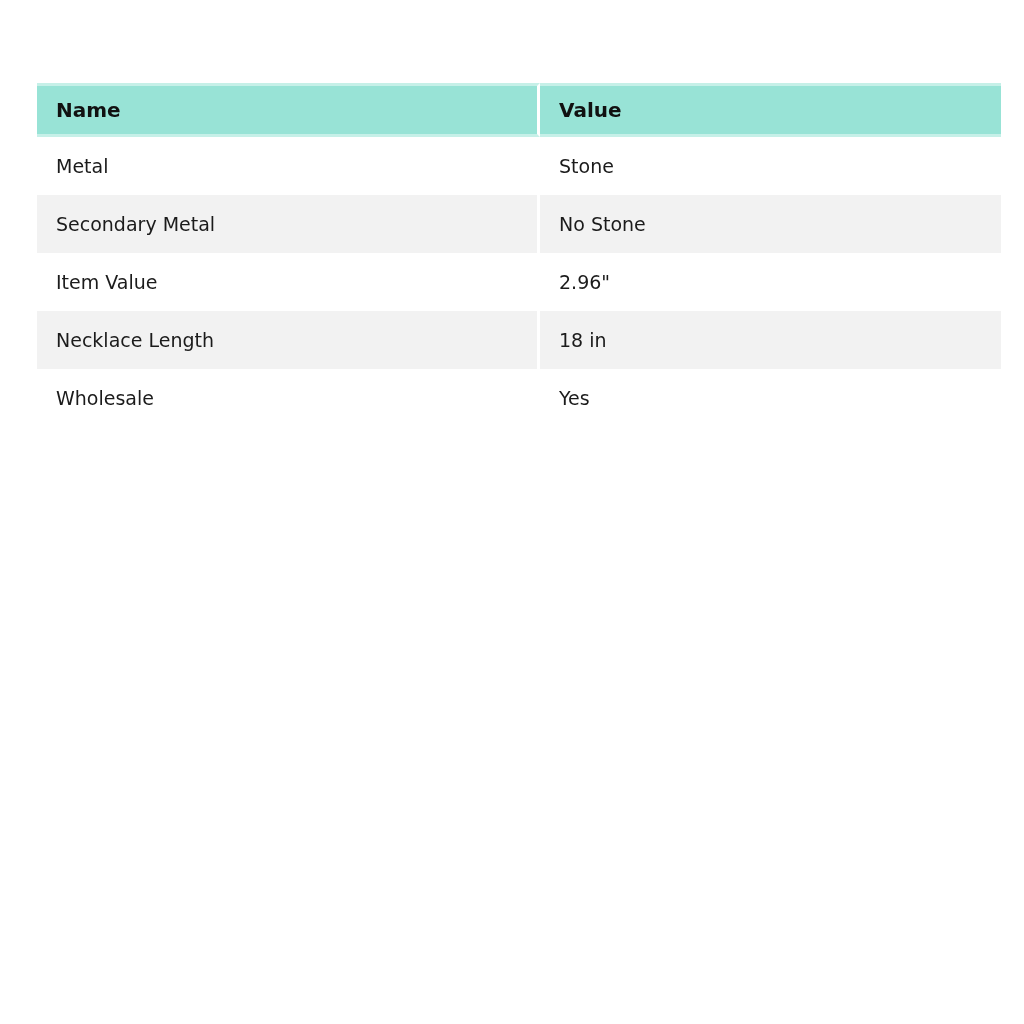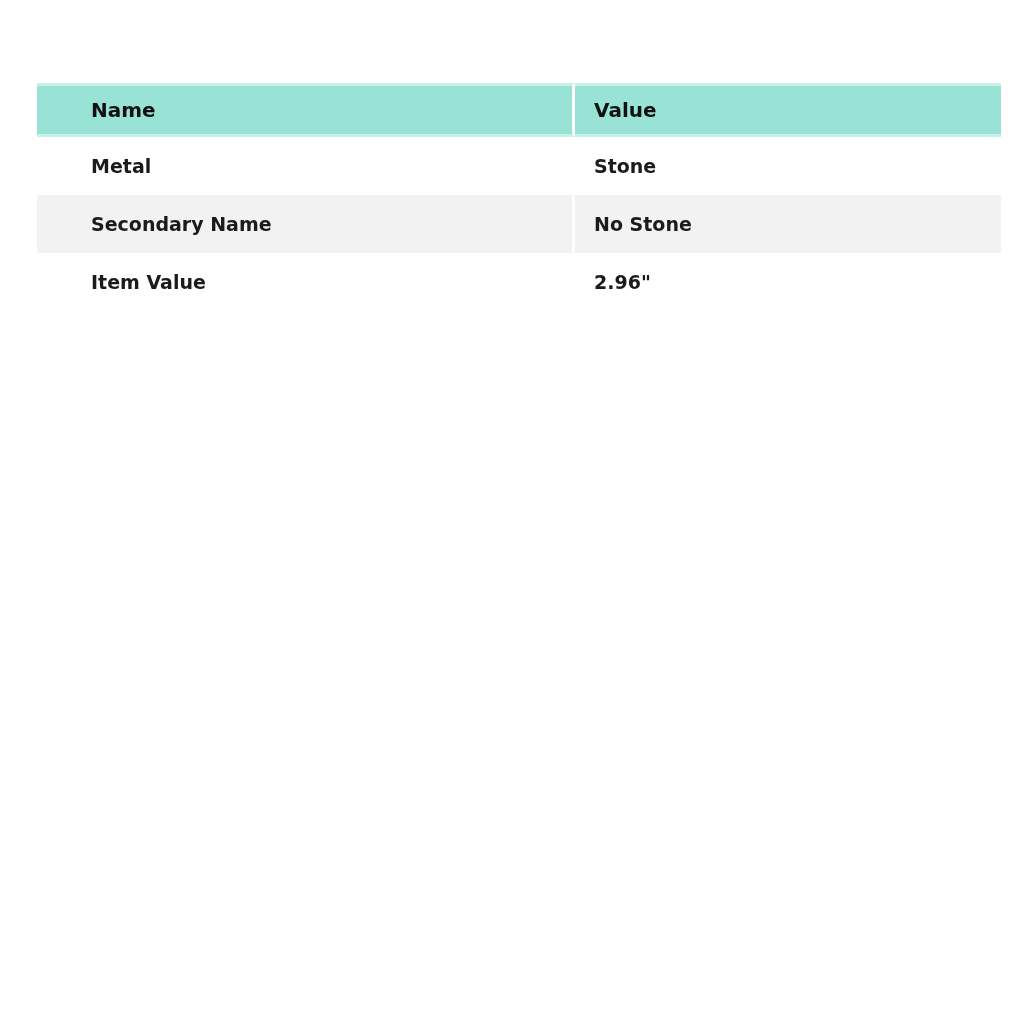--- a/index.html
+++ b/index.html
@@ -30,21 +30,21 @@
     padding: 0;
     overflow: hidden;
     white-space: nowrap;
   }
 
   
   .spec-table th:first-child,
   .spec-table td:first-child {
     width: 481px;
     border-right: 3px solid #ffffff;
-    padding-left: 54px;
+    padding-left: 19px;
   }
   .spec-table th:last-child,
   .spec-table td:last-child {
     padding-left: 19px;
     margin-top: 11px;
   }
 
   
   .spec-table thead th {
     background: #98e3d6;
@@ -53,21 +53,20 @@
     height: 48px;
     font-weight: bold;
     font-size: 20px;
     color: #111111;
   }
 
   
   .spec-table tbody td {
     height: 58px;
     background: #ffffff;
-    font-weight: bold;
   }
   .spec-table tbody tr:nth-child(even) td {
     background: #f2f2f2;
   }
 </style>
 </head>
 <body>
 
 <table class="spec-table">
   <thead>
@@ -75,21 +74,29 @@
       <th>Name</th>
       <th>Value</th>
     </tr>
   </thead>
   <tbody>
       <tr>
         <td>Metal</td>
         <td>Stone</td>
       </tr>
       <tr>
-        <td>Secondary Name</td>
+        <td>Secondary Metal</td>
         <td>No Stone</td>
       </tr>
       <tr>
         <td>Item Value</td>
         <td>2.96"</td>
       </tr>
+      <tr>
+        <td>Necklace Length</td>
+        <td>18 in</td>
+      </tr>
+      <tr>
+        <td>Wholesale</td>
+        <td>Yes</td>
+      </tr>
     </tbody>
 </table>
 
 </body></html>

